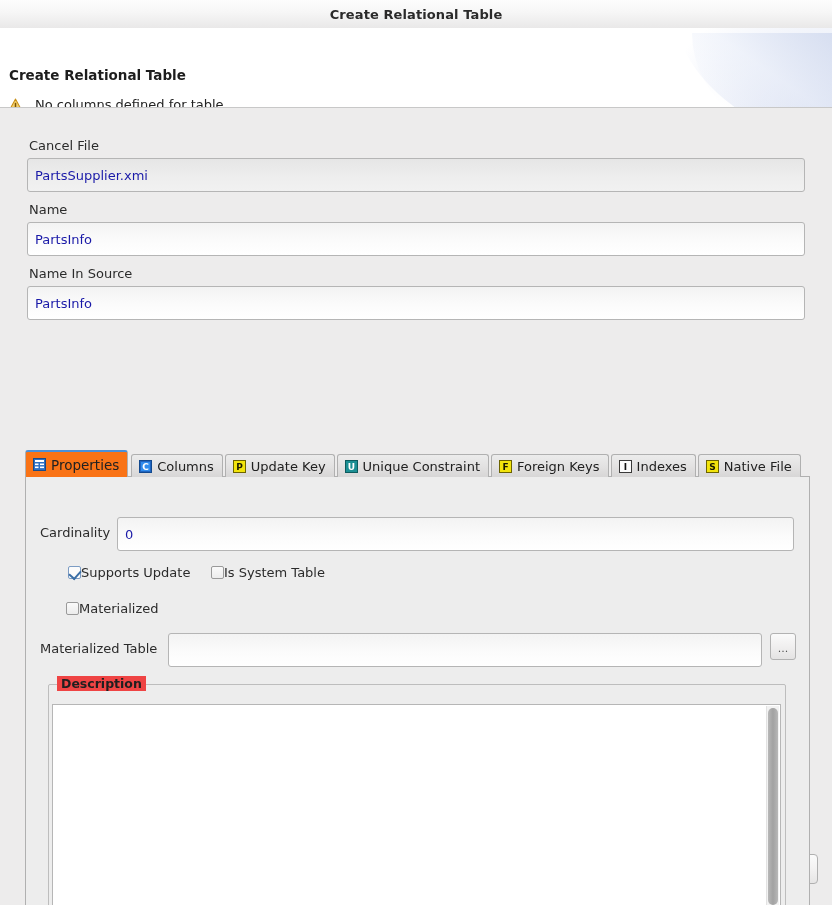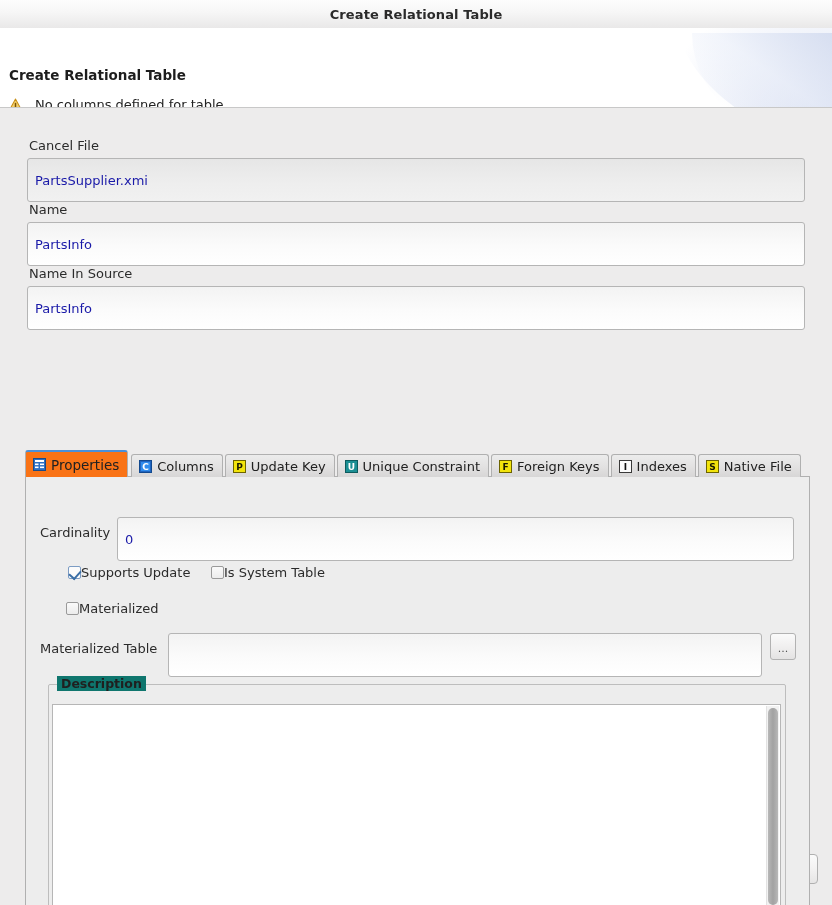--- a/index.html
+++ b/index.html
@@ -67,21 +67,21 @@
     height: calc(905px - 28px - 81px);
     background: #edecec;
   }
 
   .field-label {
     position: absolute;
     font-size: 13px; color: #2b2b2b;
   }
   .text-input {
     position: absolute;
-    height: 44px;
+    height: 34px;
     border: 1px solid #b5b5b5;
     border-radius: 3px;
     background: linear-gradient(to bottom, #f3f3f3 0%, #fbfbfb 55%, #ffffff 100%);
     color: #1a1aa8;
     font-family: "DejaVu Sans", "Liberation Sans", sans-serif;
     font-size: 13px;
     padding: 0 7px;
     outline: none;
   }
   .text-input.disabled {
@@ -168,21 +168,21 @@
   }
 
   
   .groupbox {
     position: absolute;
     border: 1px solid #bdbdbd;
     border-radius: 2px;
   }
   .group-legend {
     position: absolute; top: -9px; left: 8px;
-    background: #0f766e;
+    background: #ef4444;
     padding: 0 4px;
     font-size: 12.5px; font-weight: bold; color: #1f1f1f;
   }
   .textarea {
     position: absolute;
     background: #ffffff;
     border: 1px solid #b6b6b6;
     overflow: hidden;
   }
   .scrollbar-track {

